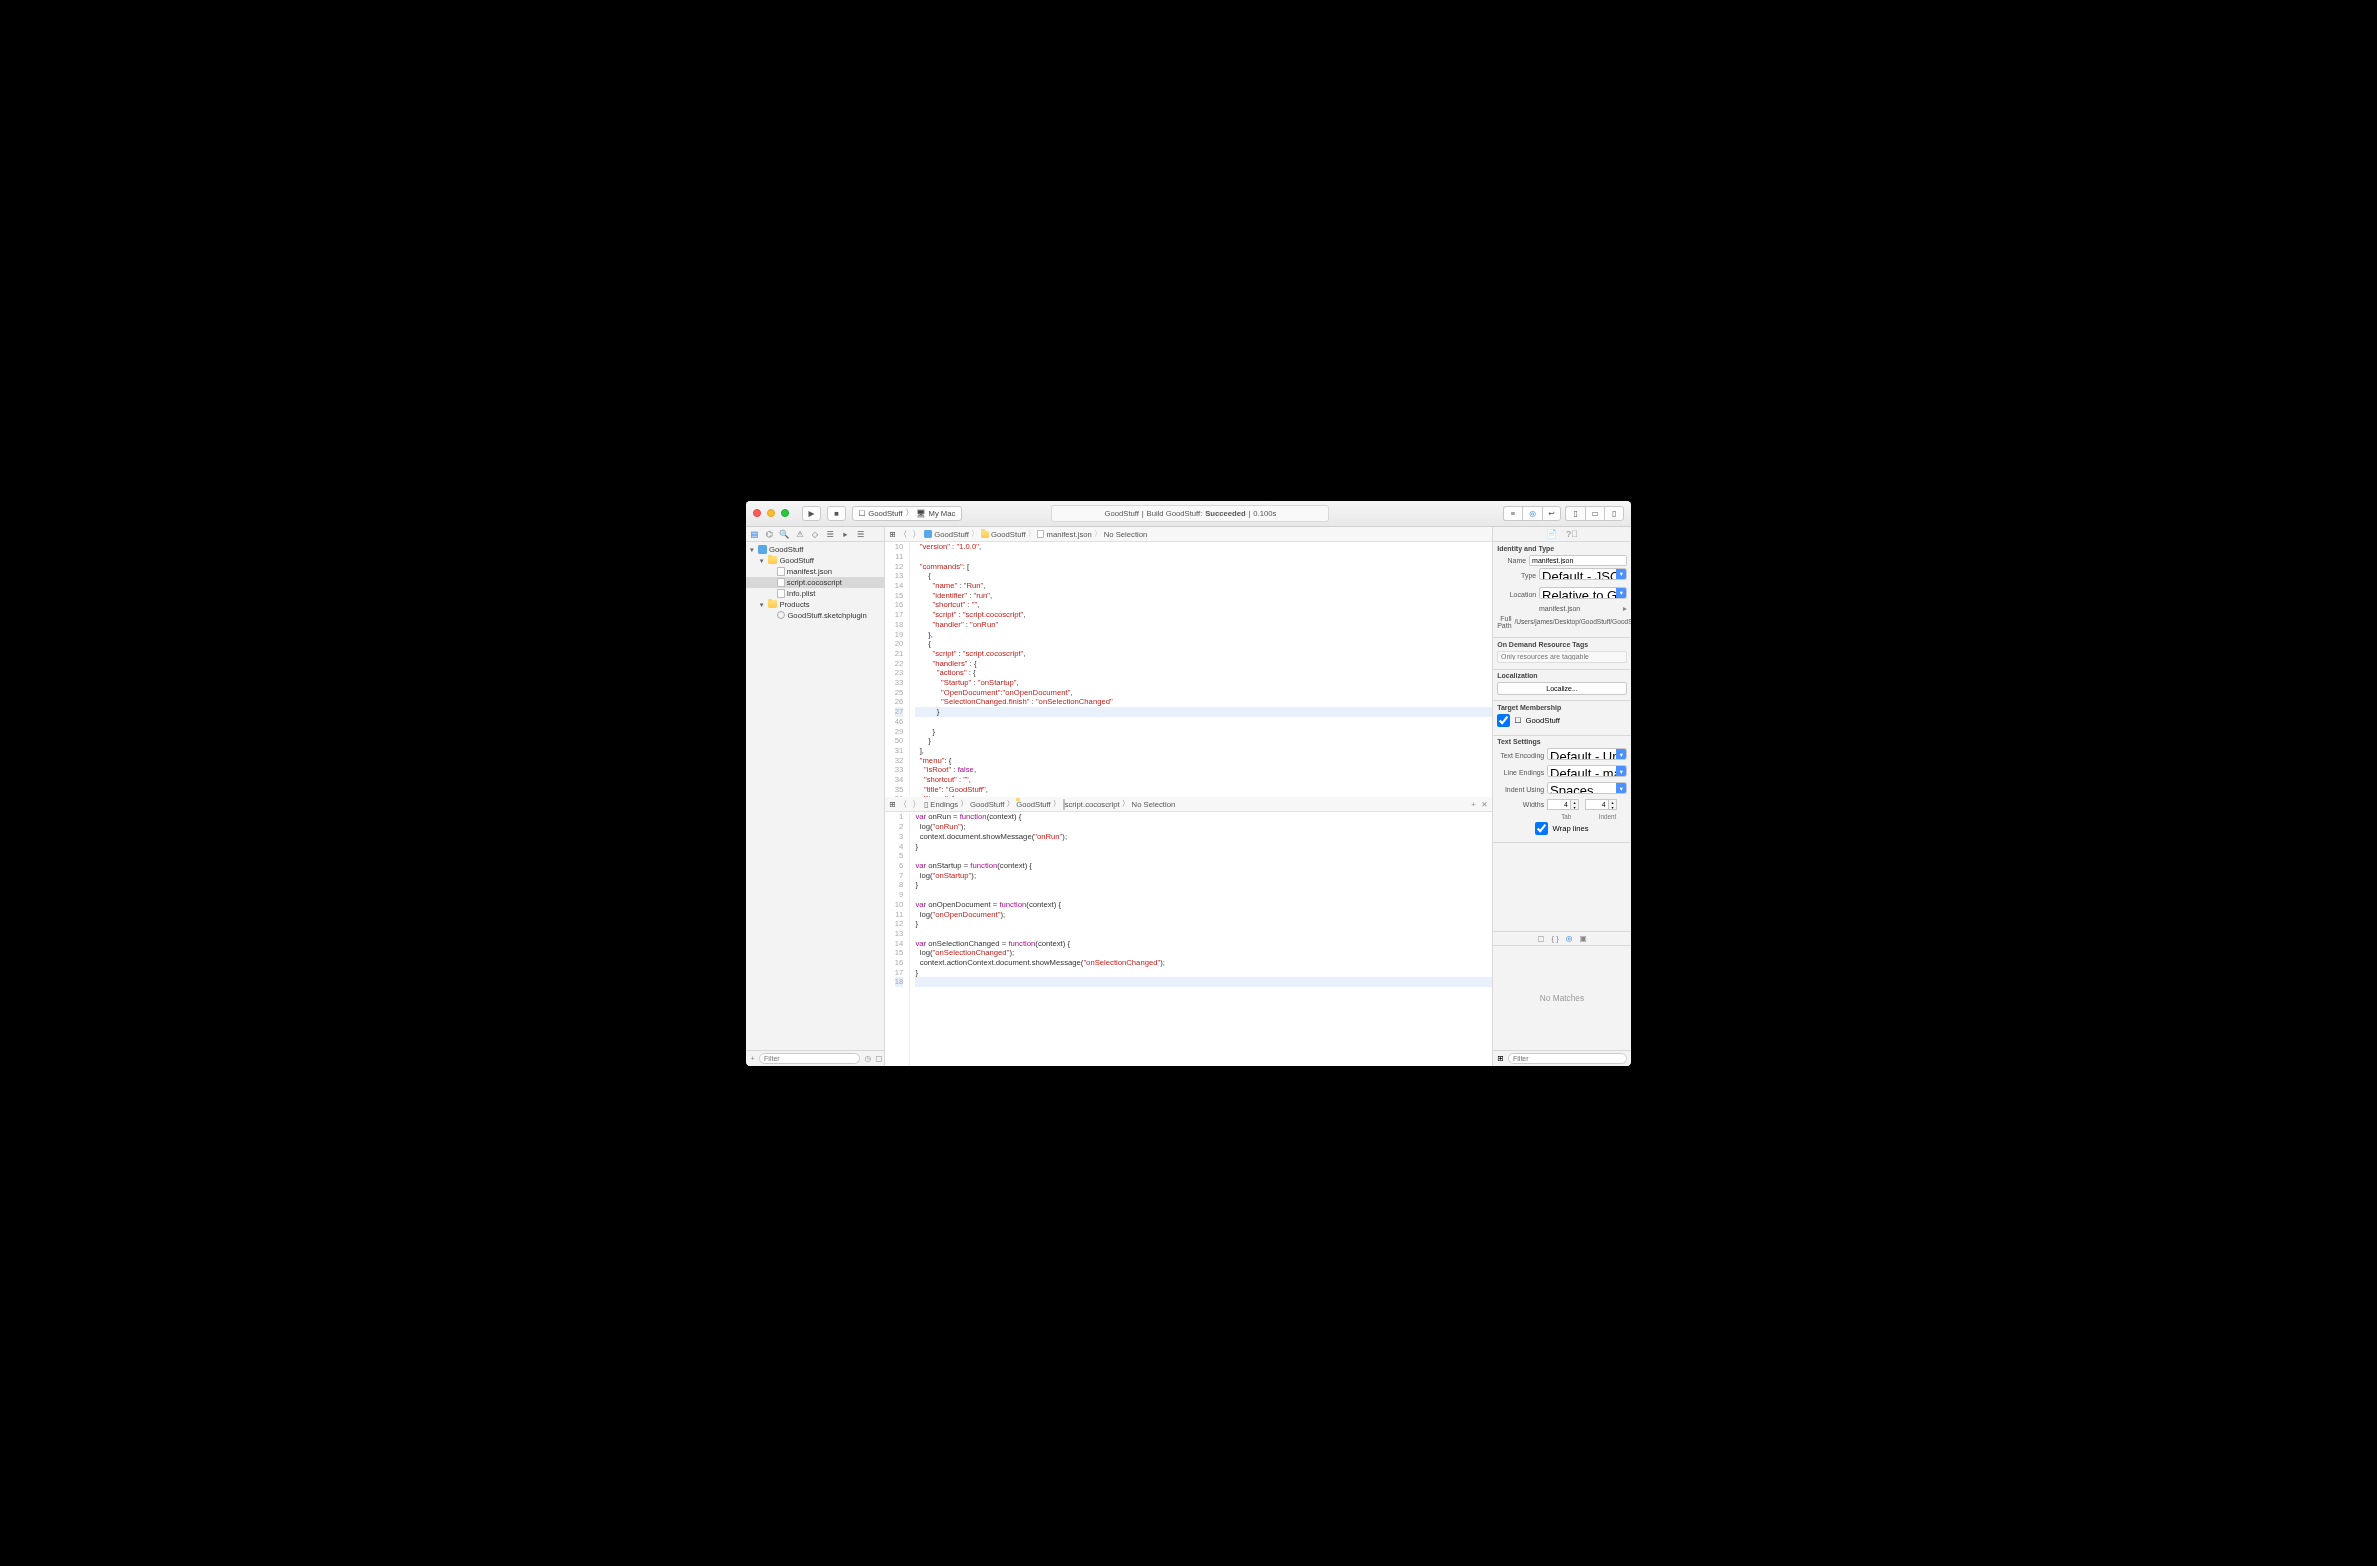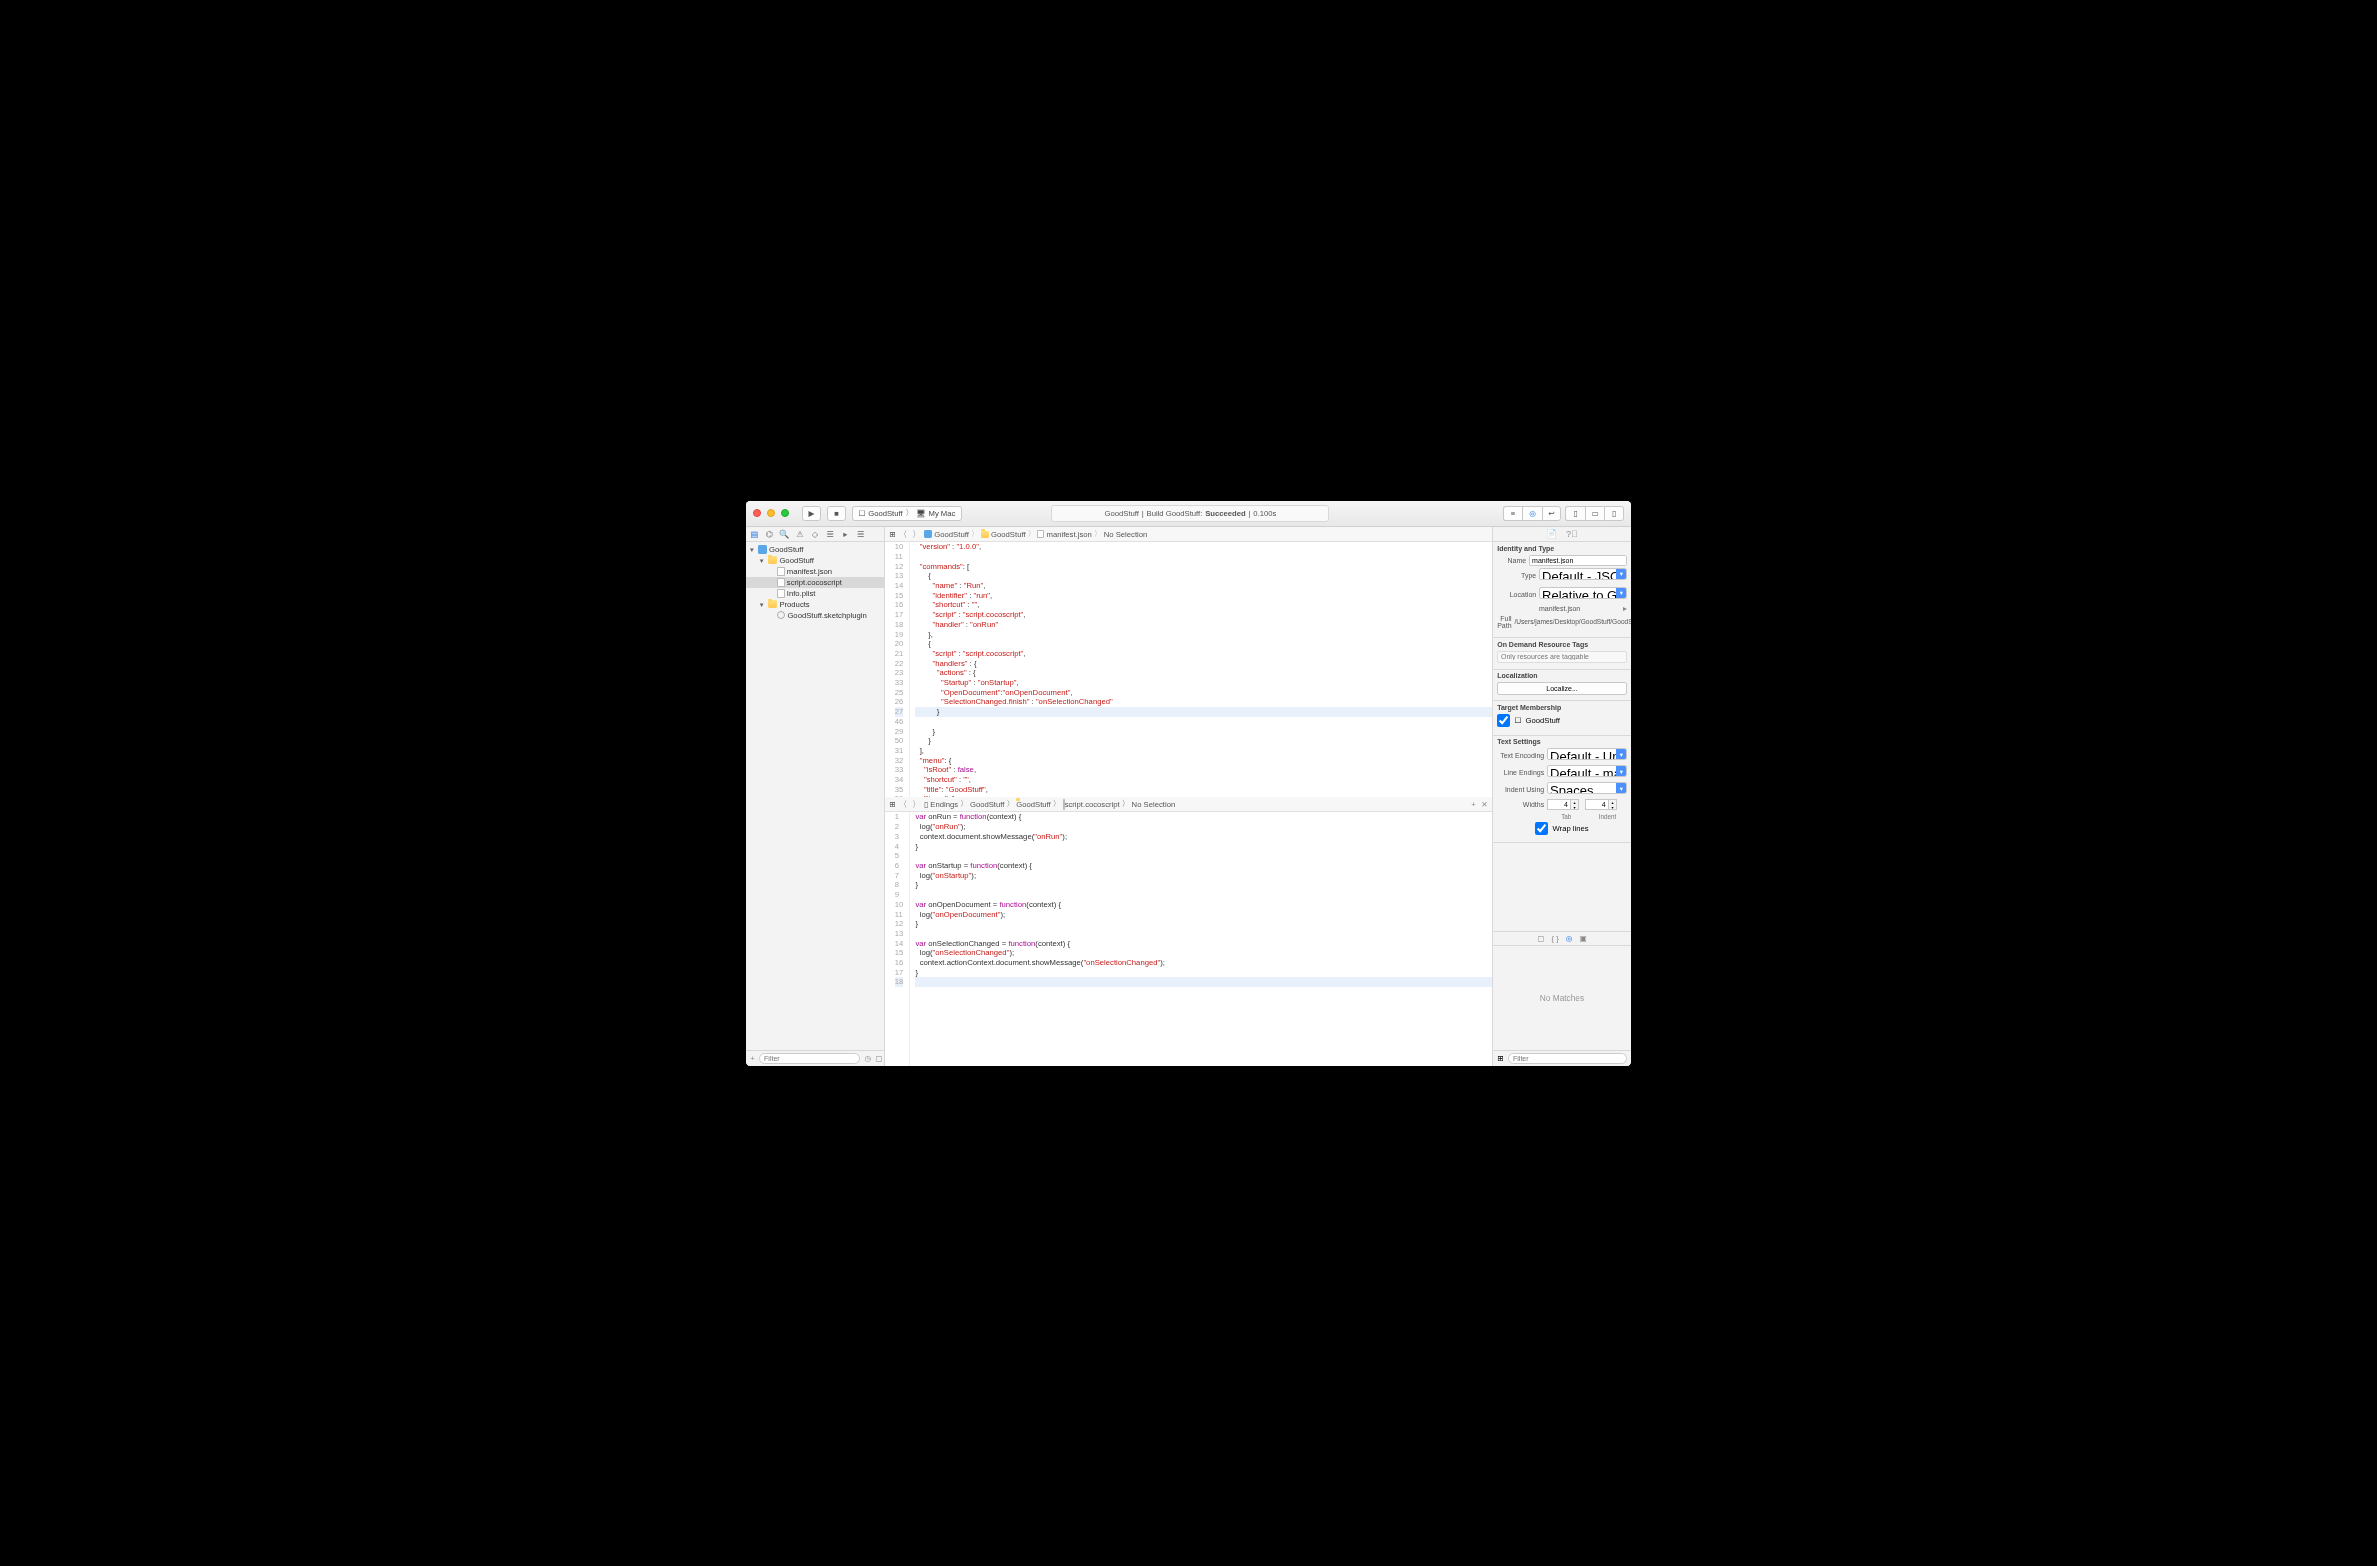--- a/index.html
+++ b/index.html
@@ -33,21 +33,21 @@
 .icon-file { width: 7.7px; height: 9px; background: #fff; border: 0.7px solid #bbb; border-radius: 0.7px; }
 .icon-proj { width: 9px; height: 9px; background: #5aa7e8; border-radius: 1.4px; }
 .icon-plugin { width: 8.3px; height: 8.3px; border: 1px solid #aaa; border-radius: 50%; }
 .nav-filter { height: 15.3px; border-top: 0.7px solid #d8d8d8; display: flex; align-items: center; padding: 0 4.2px; gap: 4.2px; font-size: 7.7px; color: #888; }
 .nav-filter input { border: 0.7px solid #ccc; border-radius: 7px; height: 11px; flex: 1; padding: 0 4.2px; font-size: 7px; }
 .center { flex: 1; display: flex; flex-direction: column; background: #fff; min-width: 0; }
 .jump { height: 15.3px; border-bottom: 0.7px solid #e0e0e0; display: flex; align-items: center; gap: 2.1px; padding: 0 4.2px; font-size: 7.7px; color: #555; background: #f7f7f7; }
 .jump .crumb { display: flex; align-items: center; gap: 2.1px; }
 .jump .sep { color: #aaa; }
 .editor { flex: 1; display: flex; font-family: Menlo, Monaco, monospace; font-size: 7.7px; line-height: 9.7px; overflow: auto; min-height: 0; }
-.gutter { background: #fff; color: #aaa; padding: 0 5.6px 0 9.7px; user-select: none; border-right: 0.7px solid #eee; }
+.gutter { background: #fff; color: #aaa; text-align: right; padding: 0 5.6px 0 9.7px; user-select: none; border-right: 0.7px solid #eee; }
 .code { padding-left: 5.6px; white-space: pre; flex: 1; color: #333; }
 .code .k { color: #aa0d91; } .code .s { color: #c41a16; }
 .line-hl { background: #e8f0fb; display: block; }
 .jump2 { height: 15.3px; border-bottom: 0.7px solid #e0e0e0; display: flex; align-items: center; gap: 2.1px; padding: 0 4.2px; font-size: 7.7px; color: #555; background: #f7f7f7; }
 .jump2 .right { margin-left: auto; display: flex; gap: 5.6px; color: #888; }
 .inspector { width: 139px; background: #f3f3f3; border-left: 0.7px solid #d8d8d8; display: flex; flex-direction: column; font-size: 7.7px; }
 .insp-tabs { height: 15.3px; border-bottom: 0.7px solid #d8d8d8; display: flex; align-items: center; justify-content: center; gap: 8.3px; }
 .insp-tabs span { color: #888; font-size: 9px; }
 .insp-section { border-bottom: 0.7px solid #d8d8d8; padding: 2.8px 4.2px 5.6px; }
 .insp-h { font-weight: 600; font-size: 7px; color: #444; margin-bottom: 2.8px; }

